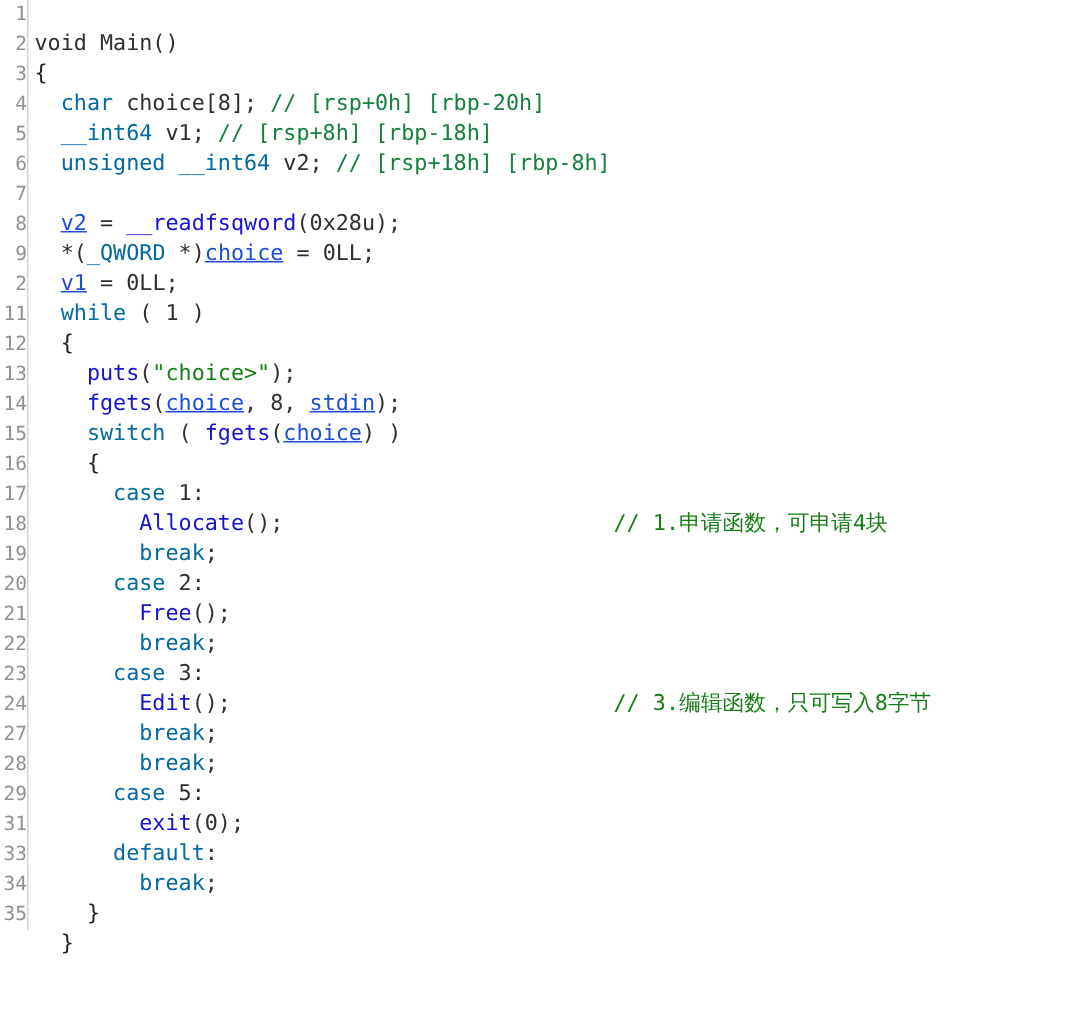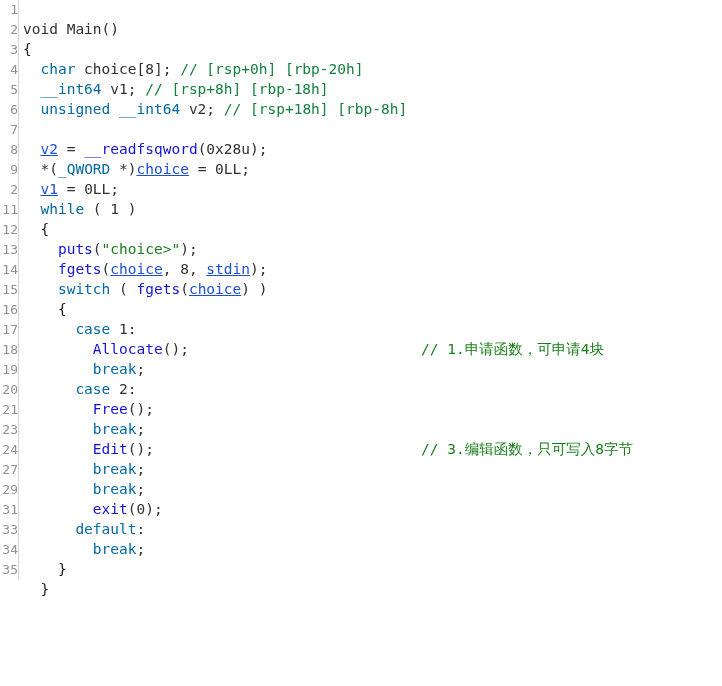--- a/index.html
+++ b/index.html
@@ -60,21 +60,21 @@
   
   .kw   { color: #0369a1; }      
   .fn   { color: #1414d2; }      
   .var  { color: #1d4ed8; text-decoration: underline; }      
   .str  { color: #177e17; }      
   .cmt-blue { color: #15803d; }
   .punc { color: #202020; }
   .plain{ color: #303030; }
   .sidecmt {
     position: absolute;
-    left: 402px;
+    left: 390px;
     top: 0;
     white-space: pre;
     color: #177e17;
     font-size: 14.5px;
     line-height: 20px;
   }
 </style>
 </head>
 <body>
 
@@ -94,21 +94,23 @@
     <div class="code-line"><div class="gutter">12</div><div class="gutter-sep"></div><div class="code-text"><span class="plain">    </span><span class="fn">puts</span><span class="plain">(</span><span class="str">"choice&gt;"</span><span class="plain">);</span></div></div>
     <div class="code-line"><div class="gutter">13</div><div class="gutter-sep"></div><div class="code-text"><span class="plain">    </span><span class="fn">fgets</span><span class="plain">(</span><span class="var">choice</span><span class="plain">, 8, </span><span class="var">stdin</span><span class="plain">);</span></div></div>
     <div class="code-line"><div class="gutter">14</div><div class="gutter-sep"></div><div class="code-text"><span class="plain">    </span><span class="kw">switch</span><span class="plain"> ( </span><span class="fn">fgets</span><span class="plain">(</span><span class="var">choice</span><span class="plain">) )</span></div></div>
     <div class="code-line"><div class="gutter">15</div><div class="gutter-sep"></div><div class="code-text"><span class="plain">    </span><span class="punc">{</span></div></div>
     <div class="code-line"><div class="gutter">16</div><div class="gutter-sep"></div><div class="code-text"><span class="plain">      </span><span class="kw">case</span><span class="plain"> 1:</span></div></div>
     <div class="code-line"><div class="gutter">17</div><div class="gutter-sep"></div><div class="code-text"><span class="plain">        </span><span class="fn">Allocate</span><span class="plain">();</span><span class="sidecmt">// 1.申请函数，可申请4块</span></div></div>
     <div class="code-line"><div class="gutter">18</div><div class="gutter-sep"></div><div class="code-text"><span class="plain">        </span><span class="kw">break</span><span class="plain">;</span></div></div>
     <div class="code-line"><div class="gutter">19</div><div class="gutter-sep"></div><div class="code-text"><span class="plain">      </span><span class="kw">case</span><span class="plain"> 2:</span></div></div>
     <div class="code-line"><div class="gutter">20</div><div class="gutter-sep"></div><div class="code-text"><span class="plain">        </span><span class="fn">Free</span><span class="plain">();</span></div></div>
     <div class="code-line"><div class="gutter">21</div><div class="gutter-sep"></div><div class="code-text"><span class="plain">        </span><span class="kw">break</span><span class="plain">;</span></div></div>
+    <div class="code-line"><div class="gutter">22</div><div class="gutter-sep"></div><div class="code-text"><span class="plain">      </span><span class="kw">case</span><span class="plain"> 3:</span></div></div>
     <div class="code-line"><div class="gutter">23</div><div class="gutter-sep"></div><div class="code-text"><span class="plain">        </span><span class="fn">Edit</span><span class="plain">();</span><span class="sidecmt">// 3.编辑函数，只可写入8字节</span></div></div>
     <div class="code-line"><div class="gutter">24</div><div class="gutter-sep"></div><div class="code-text"><span class="plain">        </span><span class="kw">break</span><span class="plain">;</span></div></div>
     <div class="code-line"><div class="gutter">27</div><div class="gutter-sep"></div><div class="code-text"><span class="plain">        </span><span class="kw">break</span><span class="plain">;</span></div></div>
+    <div class="code-line"><div class="gutter">28</div><div class="gutter-sep"></div><div class="code-text"><span class="plain">      </span><span class="kw">case</span><span class="plain"> 5:</span></div></div>
     <div class="code-line"><div class="gutter">29</div><div class="gutter-sep"></div><div class="code-text"><span class="plain">        </span><span class="fn">exit</span><span class="plain">(0);</span></div></div>
     <div class="code-line"><div class="gutter">31</div><div class="gutter-sep"></div><div class="code-text"><span class="plain">      </span><span class="kw">default</span><span class="plain">:</span></div></div>
     <div class="code-line"><div class="gutter">33</div><div class="gutter-sep"></div><div class="code-text"><span class="plain">        </span><span class="kw">break</span><span class="plain">;</span></div></div>
     <div class="code-line"><div class="gutter">34</div><div class="gutter-sep"></div><div class="code-text"><span class="plain">    </span><span class="punc">}</span></div></div>
     <div class="code-line"><div class="gutter">35</div><div class="gutter-sep"></div><div class="code-text"><span class="plain">  </span><span class="punc">}</span></div></div>
   </div>
 
 </body></html>

